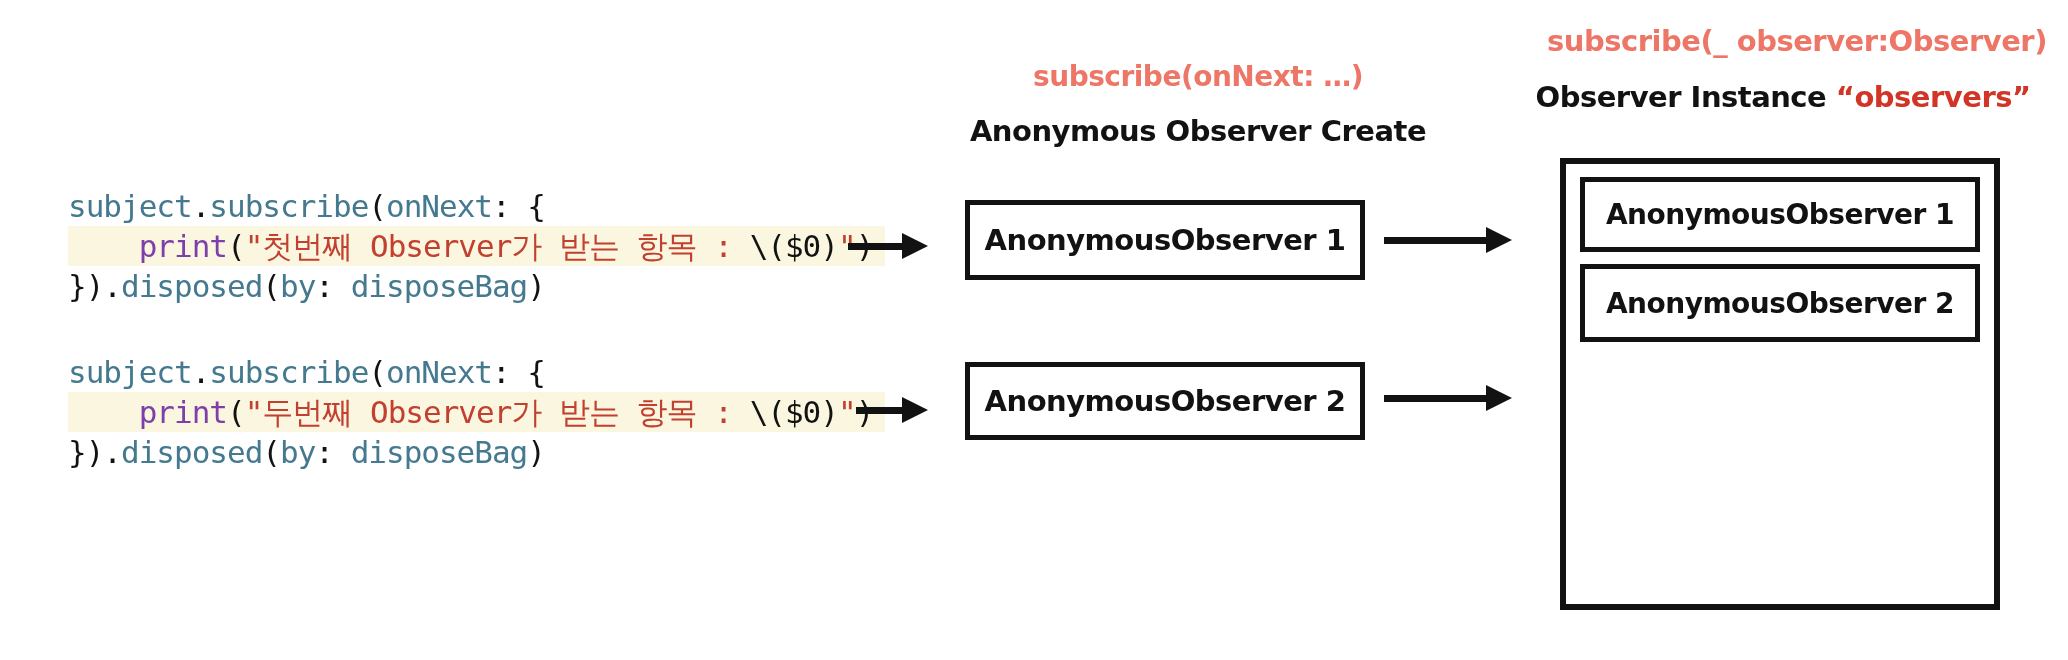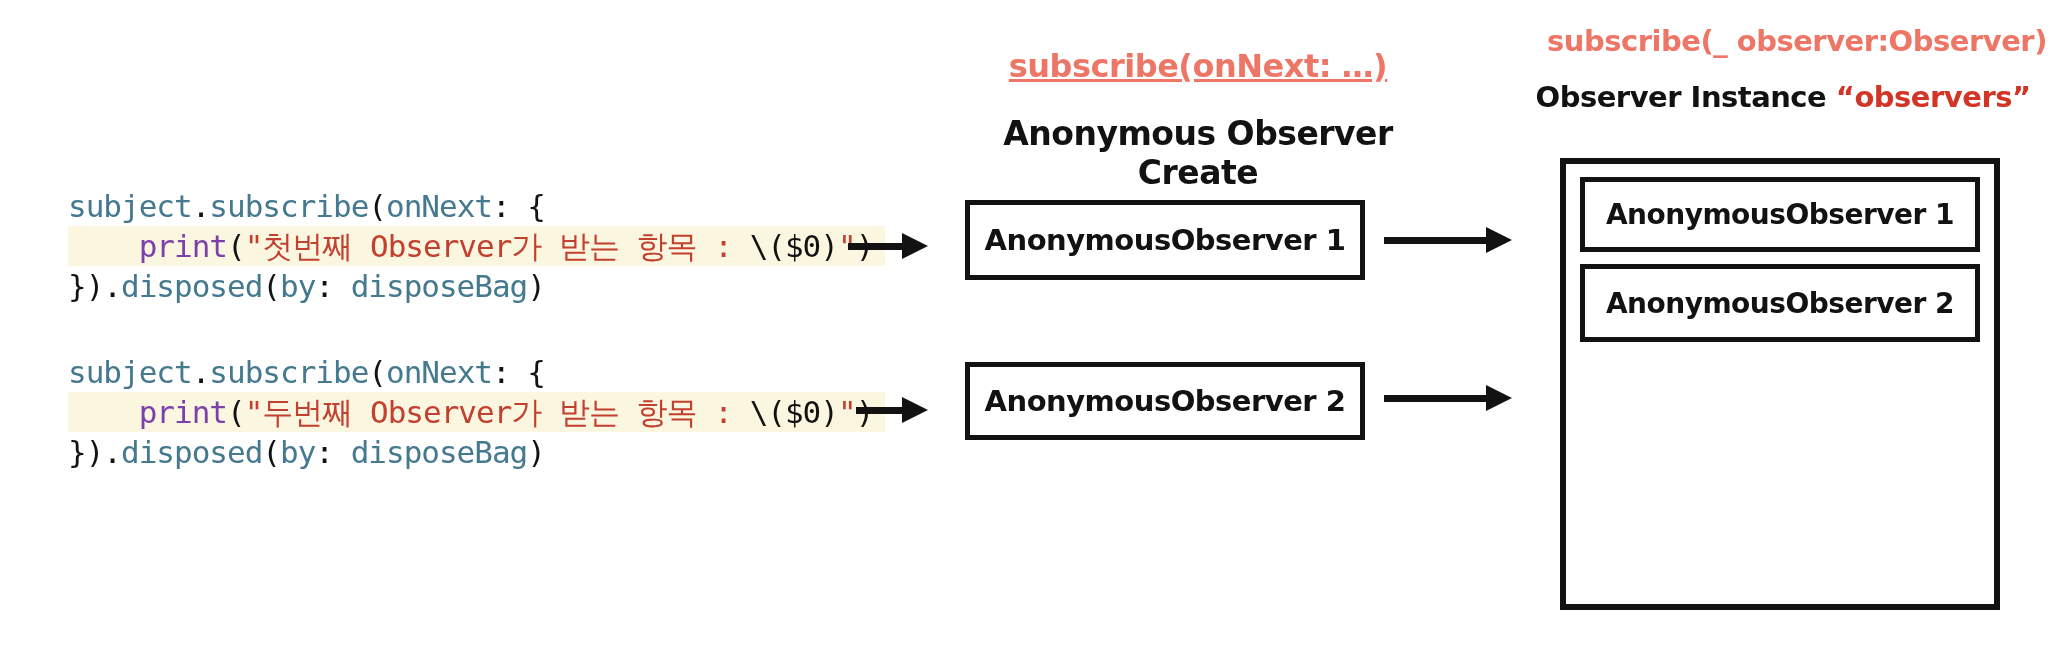--- a/index.html
+++ b/index.html
@@ -63,22 +63,22 @@
 
   
   .hdr{
     position:absolute;
     text-align:center;
     font-weight:700;
     letter-spacing:-0.5px;
   }
   .hdr-accent{color:var(--coral);}
   .hdr-ink{color:var(--ink);}
-  .mid-accent{left:948px;top:47px;width:500px;font-size:32px;text-decoration:underline;}
-  .mid-title{left:948px;top:114px;width:500px;font-size:33px;}
+  .mid-accent{left:948px;top:60px;width:500px;font-size:28px;}
+  .mid-title{left:948px;top:114px;width:500px;font-size:29px;}
   .right-accent{left:1528px;top:24px;width:510px;font-size:29px;margin-left:14px;}
   .right-title{left:1528px;top:80px;width:510px;font-size:29px;}
   .quoted{color:var(--red);text-align:right;}
 
   
   .obox{
     position:absolute;
     left:965px;width:400px;
     border:5px solid var(--ink);
     background:var(--bg);

